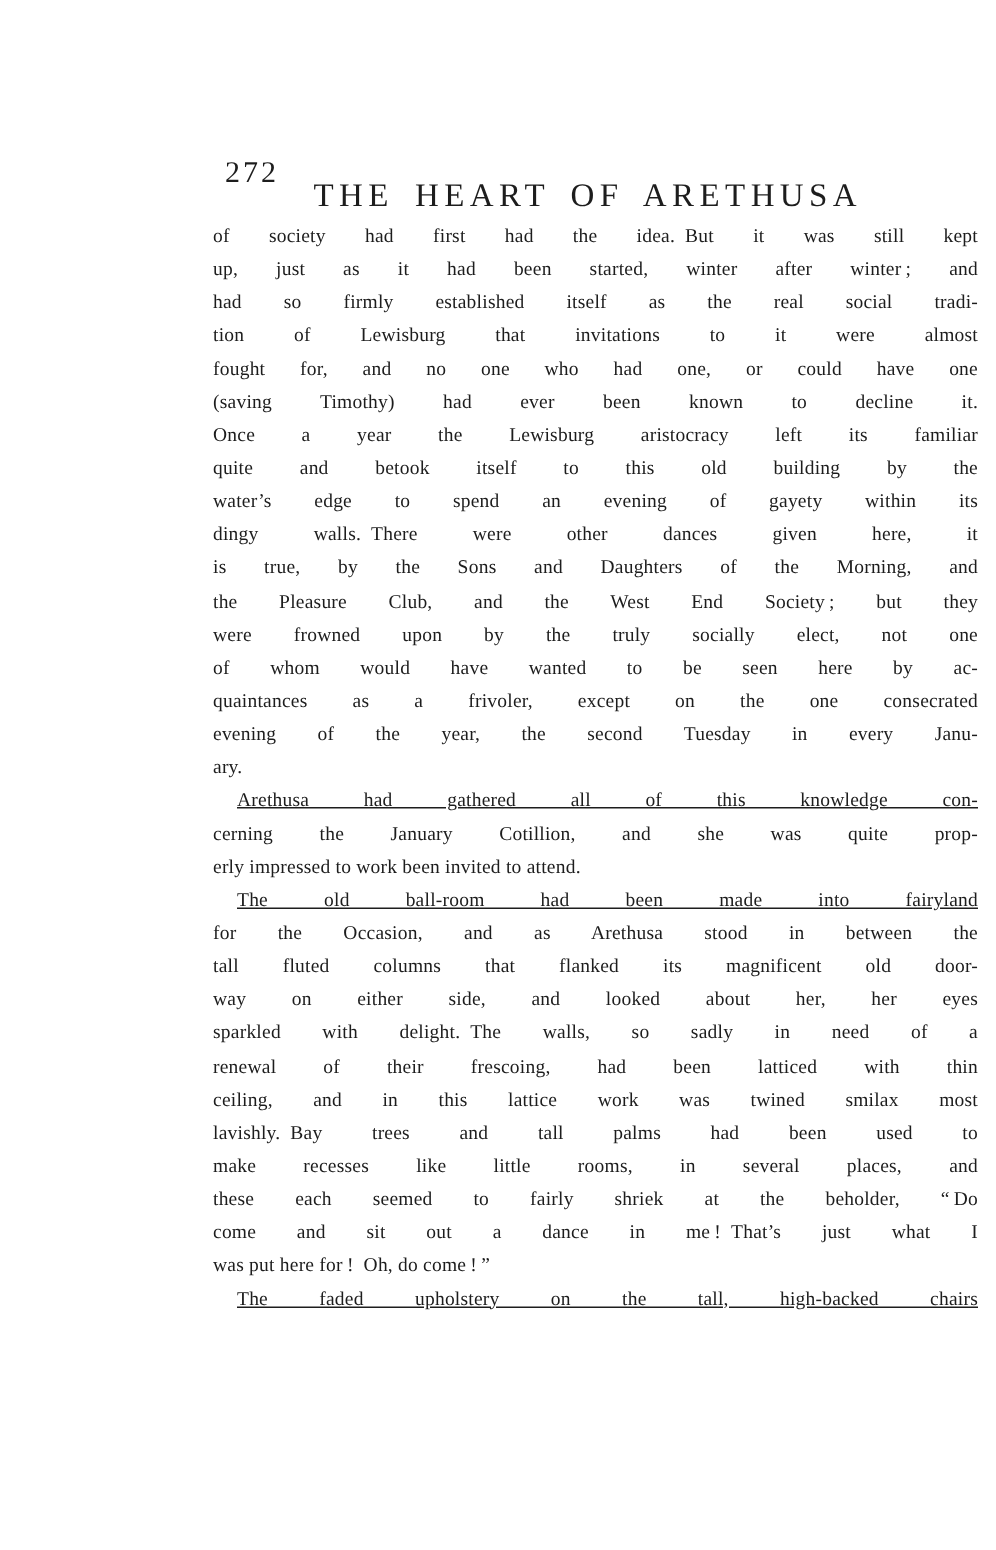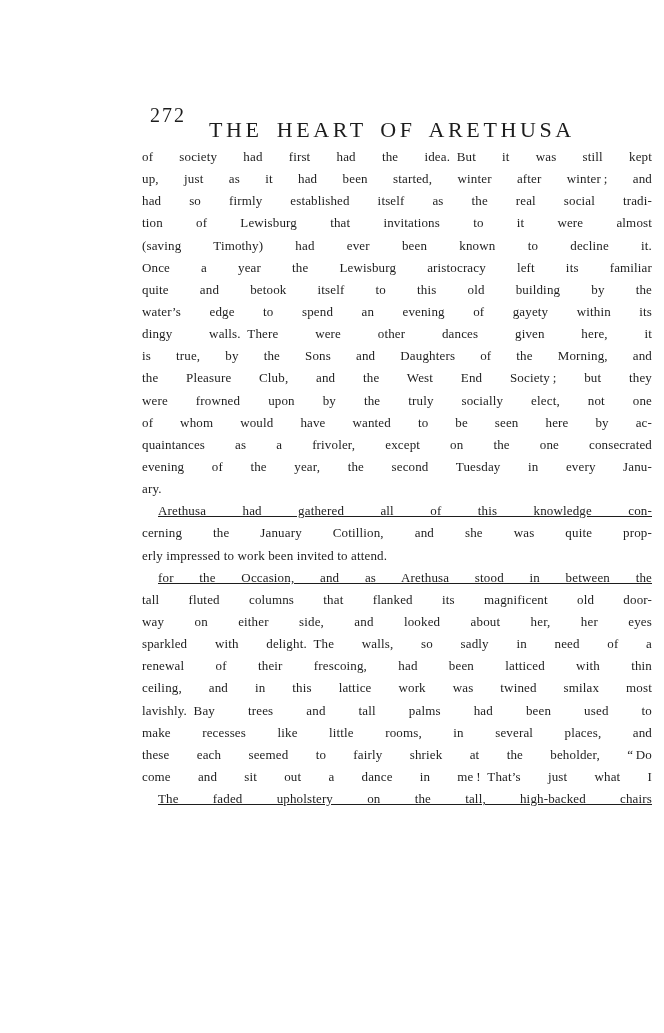--- a/index.html
+++ b/index.html
@@ -75,47 +75,50 @@
   <div class="running-head">
     <span class="page-number">272</span>
     <span class="running-title">THE HEART OF ARETHUSA</span>
   </div>
   <div class="page-body">
       <div class="para">
         <div class="line">of society had first had the idea. But it was still kept</div>
         <div class="line">up, just as it had been started, winter after winter ; and</div>
         <div class="line">had so firmly established itself as the real social tradi-</div>
         <div class="line">tion of Lewisburg that invitations to it were almost</div>
+        <div class="line">fought for, and no one who had one, or could have one</div>
         <div class="line">(saving Timothy) had ever been known to decline it.</div>
         <div class="line">Once a year the Lewisburg aristocracy left its familiar</div>
         <div class="line">quite and betook itself to this old building by the</div>
         <div class="line">water’s edge to spend an evening of gayety within its</div>
         <div class="line">dingy walls. There were other dances given here, it</div>
         <div class="line">is true, by the Sons and Daughters of the Morning, and</div>
         <div class="line">the Pleasure Club, and the West End Society ; but they</div>
         <div class="line">were frowned upon by the truly socially elect, not one</div>
         <div class="line">of whom would have wanted to be seen here by ac-</div>
         <div class="line">quaintances as a frivoler, except on the one consecrated</div>
         <div class="line">evening of the year, the second Tuesday in every Janu-</div>
         <div class="line flush">ary.</div>
       </div>
       <div class="para indent">
         <div class="line">Arethusa had gathered all of this knowledge con-</div>
         <div class="line">cerning the January Cotillion, and she was quite prop-</div>
         <div class="line flush">erly impressed to work been invited to attend.</div>
       </div>
       <div class="para indent">
+        <div class="line">The old ball-room had been made into fairyland</div>
         <div class="line">for the Occasion, and as Arethusa stood in between the</div>
         <div class="line">tall fluted columns that flanked its magnificent old door-</div>
         <div class="line">way on either side, and looked about her, her eyes</div>
         <div class="line">sparkled with delight. The walls, so sadly in need of a</div>
         <div class="line">renewal of their frescoing, had been latticed with thin</div>
         <div class="line">ceiling, and in this lattice work was twined smilax most</div>
         <div class="line">lavishly. Bay trees and tall palms had been used to</div>
         <div class="line">make recesses like little rooms, in several places, and</div>
         <div class="line">these each seemed to fairly shriek at the beholder, “ Do</div>
         <div class="line">come and sit out a dance in me ! That’s just what I</div>
+        <div class="line flush">was put here for ! Oh, do come ! ”</div>
       </div>
       <div class="para indent">
         <div class="line">The faded upholstery on the tall, high-backed chairs</div>
       </div>
     </div>
 </div>
 
 </body></html>

